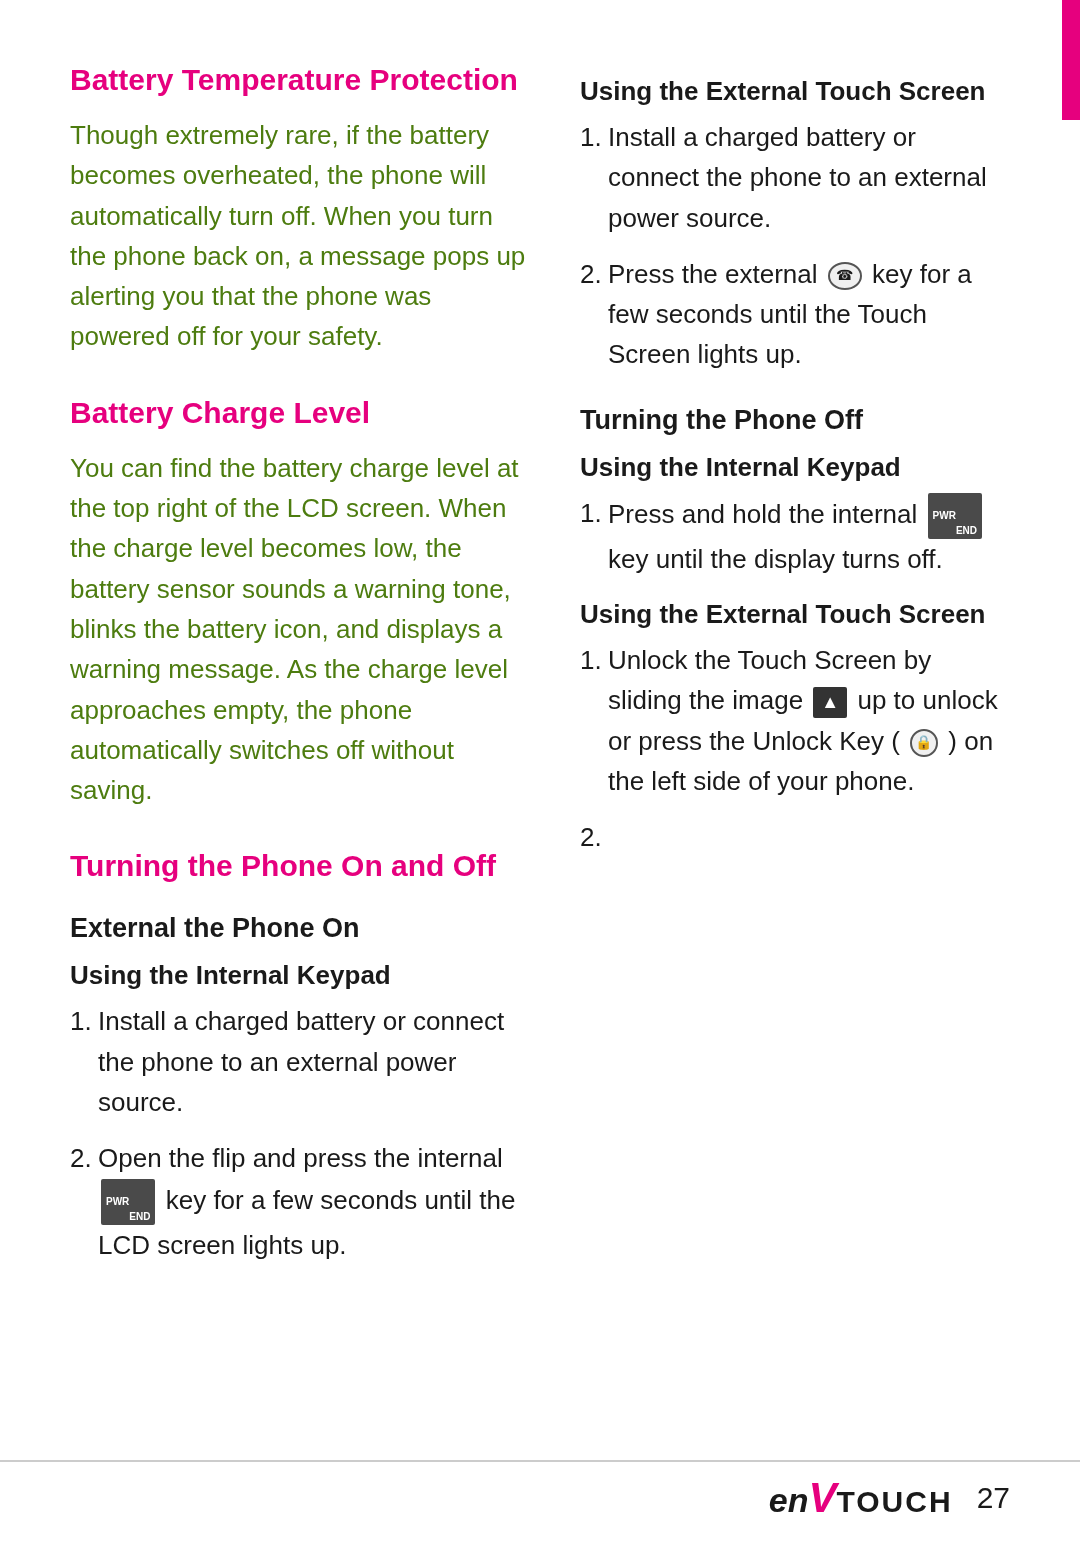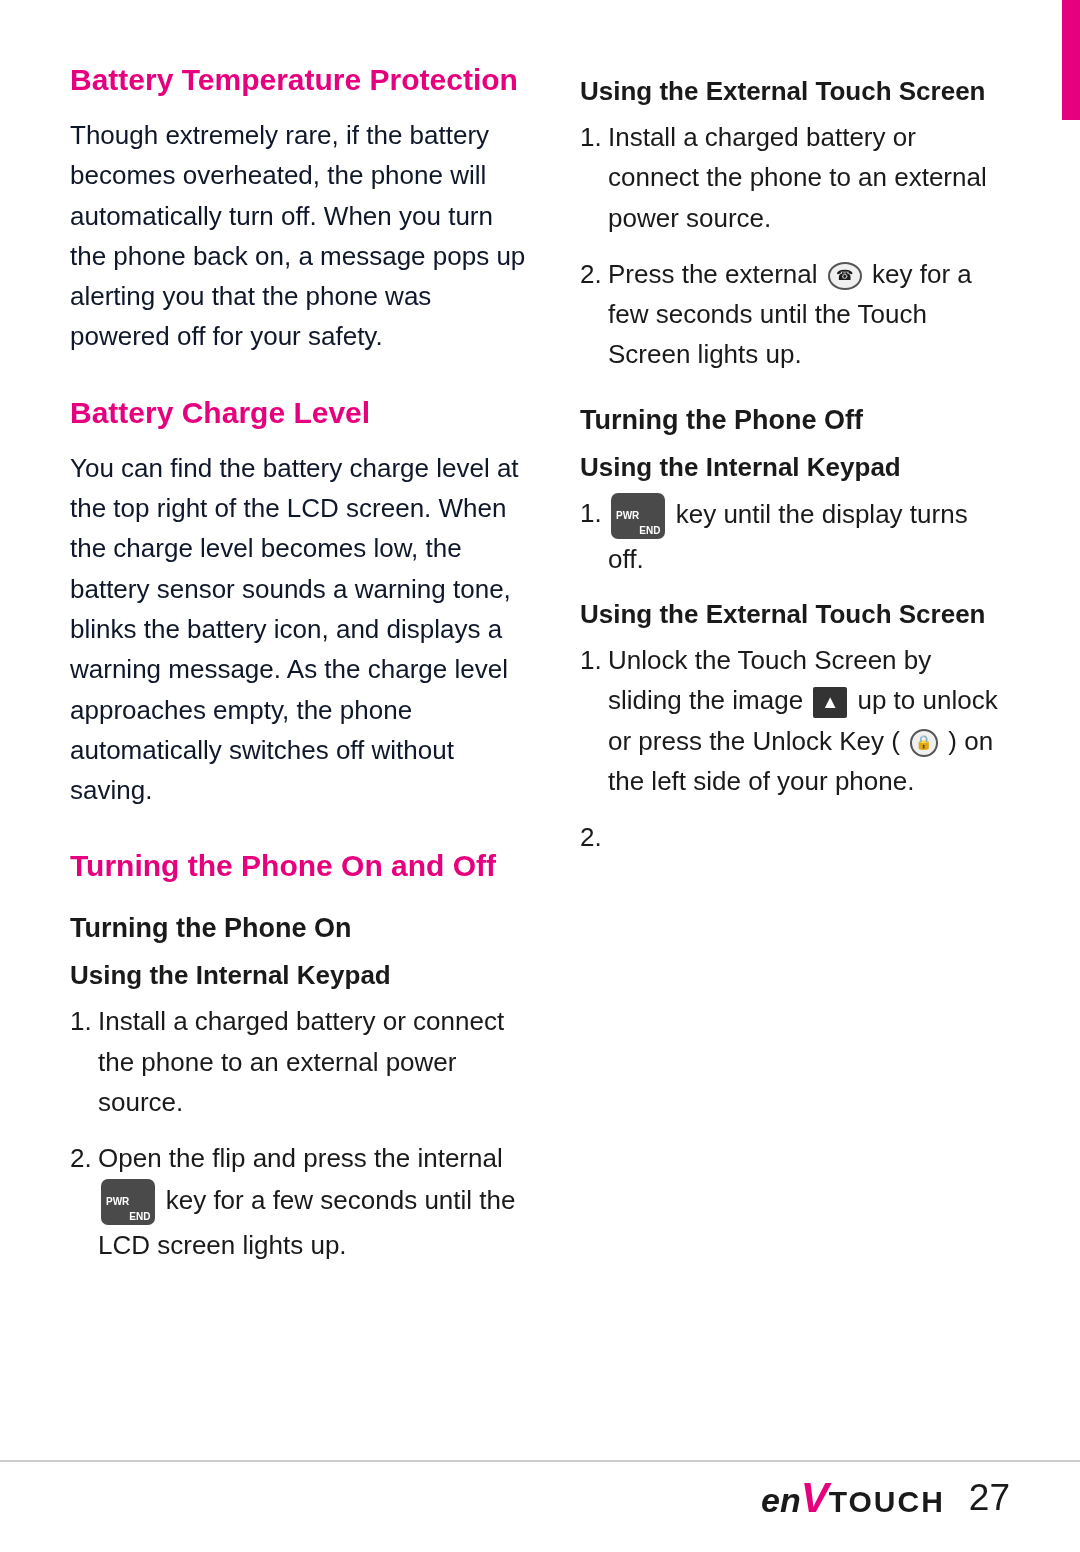--- a/index.html
+++ b/index.html
@@ -74,21 +74,21 @@
 
     .footer-brand-touch {
       font-size: 30px;
       font-weight: bold;
       color: #1a1a1a;
       letter-spacing: 2px;
       text-transform: uppercase;
     }
 
     .footer-page {
-      font-size: 37px;
+      font-size: 30px;
       color: #1a1a1a;
       margin-left: 24px;
     }
 
     
     .two-col {
       display: flex;
       gap: 50px;
       width: 100%;
     }
@@ -106,21 +106,21 @@
     .section-title-magenta {
       color: #e6007e;
       font-size: 30px;
       font-weight: bold;
       margin-bottom: 16px;
       line-height: 1.3;
     }
 
     .section-body {
       font-size: 26px;
-      color: #0f172a;
+      color: #4d7c0f;
       line-height: 1.55;
       margin-bottom: 36px;
     }
 
     .subsection-title {
       font-size: 27px;
       font-weight: bold;
       color: #1a1a1a;
       margin-bottom: 10px;
       margin-top: 28px;
@@ -158,21 +158,21 @@
     
     .inline-icon-pwr {
       display: inline-flex;
       align-items: center;
       justify-content: center;
       background: #4a4a4a;
       color: #ffffff;
       font-size: 13px;
       font-weight: bold;
       padding: 2px 5px;
-      border-radius: 7px;
+      border-radius: 2px;
       vertical-align: middle;
       line-height: 1.2;
       margin: 0 3px;
     }
 
     .inline-icon-pwr .pwr-text {
       font-size: 10px;
       display: block;
       text-align: center;
     }
@@ -241,21 +241,21 @@
       </div>
 
       <div>
         <div class="section-title-magenta">Battery Charge Level</div>
         <div class="section-body">You can find the battery charge level at the top right of the LCD screen. When the charge level becomes low, the battery sensor sounds a warning tone, blinks the battery icon, and displays a warning message. As the charge level approaches empty, the phone automatically switches off without saving.</div>
       </div>
 
       <div>
         <div class="section-title-magenta">Turning the Phone On and Off</div>
 
-        <div class="subsection-title">Turning the Phone On</div>
+        <div class="subsection-title">External the Phone On</div>
 
         <div class="sub-subsection-title">Using the Internal Keypad</div>
 
         <ol class="numbered-list">
           <li>
             <span class="num">1.</span>
             <span>Install a charged battery or connect the phone to an external power source.</span>
           </li>
           <li>
             <span class="num">2.</span>
@@ -296,20 +296,21 @@
 
       <div style="margin-top: 30px;">
         <div class="subsection-title">Turning the Phone Off</div>
 
         <div class="sub-subsection-title">Using the Internal Keypad</div>
 
         <ol class="numbered-list">
           <li>
             <span class="num">1.</span>
             <span>
+              <span>Press and hold the internal</span>
               <span class="inline-icon-pwr">
                 <span class="pwr-text">PWR</span>
                 <span class="end-text">END</span>
               </span>
               <span>key until the display turns off.</span>
             </span>
           </li>
         </ol>
       </div>
 

